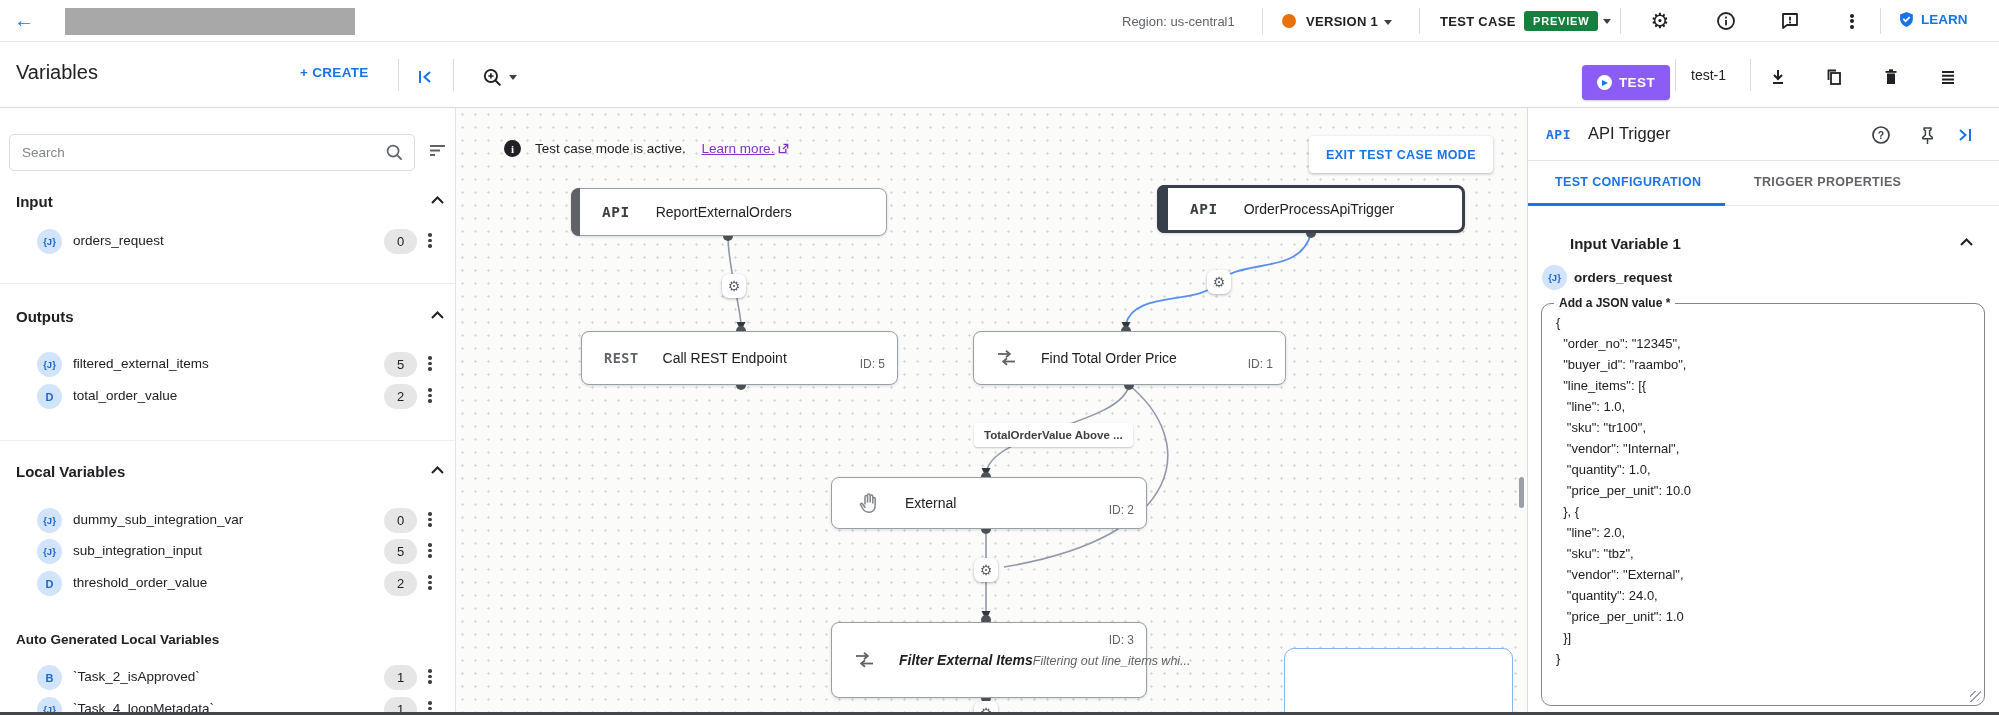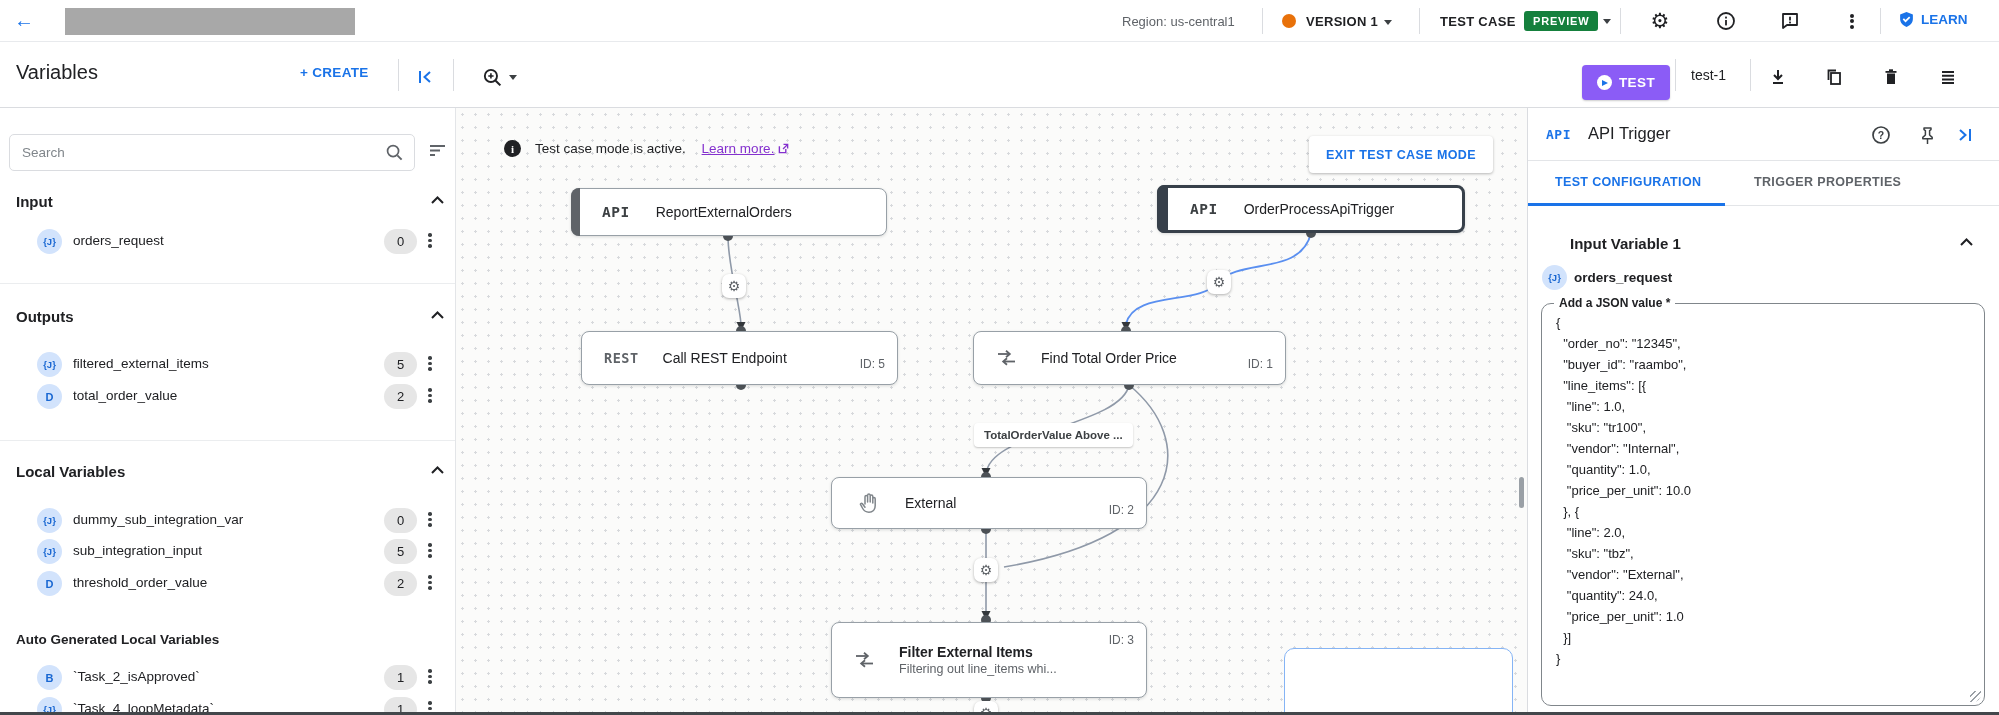--- a/index.html
+++ b/index.html
@@ -409,21 +409,21 @@
 
   <div class="node" style="left:375px;top:514px;width:316px;height:76px;padding-left:22px;gap:24px;">
     <span>
       <svg width="21" height="18" viewBox="0 0 21 18">
           <path d="M2 5h11" stroke="#5f6368" stroke-width="1.8"></path>
           <path d="M10 1.8l3.8 3.2L10 8.2" fill="none" stroke="#5f6368" stroke-width="1.8"></path>
           <path d="M19 12.5H8" stroke="#5f6368" stroke-width="1.8"></path>
           <path d="M11 9.3l-3.8 3.2 3.8 3.2" fill="none" stroke="#5f6368" stroke-width="1.8"></path>
         </svg>
     </span>
-    <span style="display:flex;flex-direction:column;">
+    <span style="display:flex;flex-direction:row;font-style:italic;">
       <span class="ntitle" style="font-weight:bold;">Filter External Items</span>
       <span class="nsub">Filtering out line_items whi...</span>
     </span>
     <span class="nid" style="top:10px;">ID: 3</span>
   </div>
 
   <div class="gear" style="left:518px;top:593px;">⚙</div>
 
   <div class="note-box"></div>
   <div class="vthumb"></div>

